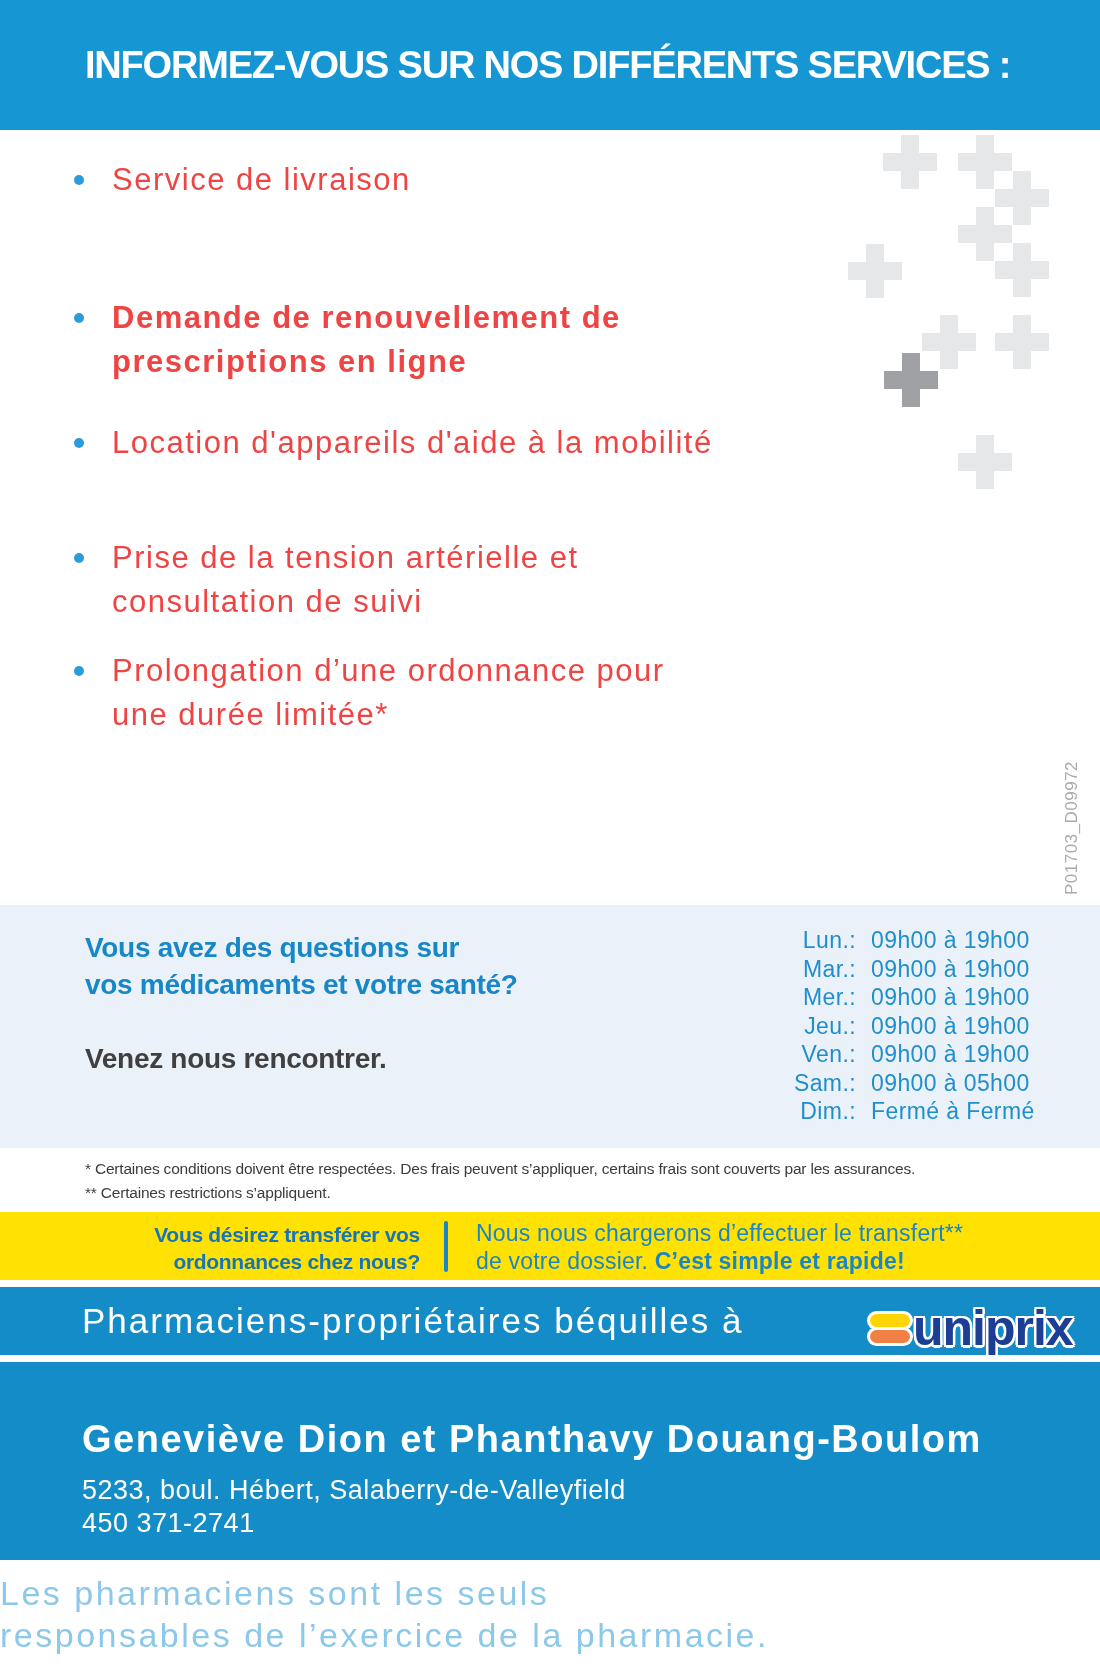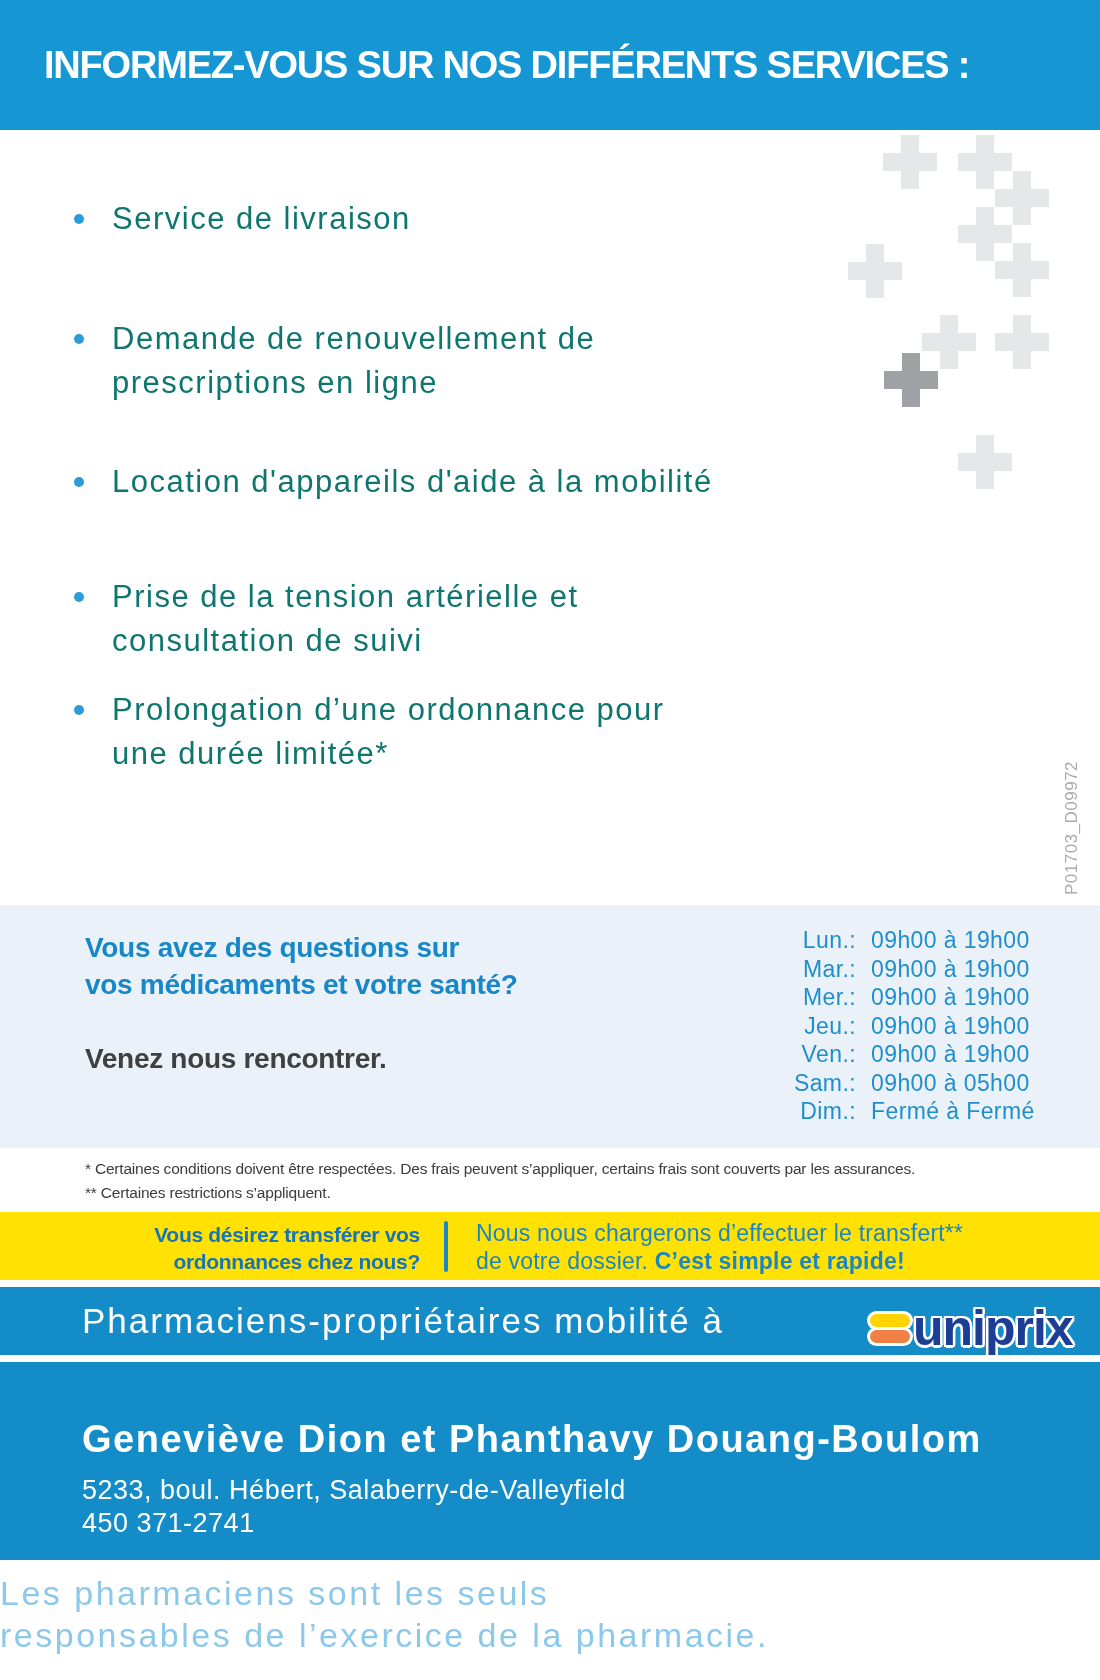--- a/index.html
+++ b/index.html
@@ -1,25 +1,25 @@
 <!DOCTYPE html>
 <html><head>
 <meta charset="utf-8">
 <style>
   * { margin:0; padding:0; box-sizing:border-box; }
   html,body { background:#ffffff; }
   body { font-family:"Liberation Sans","DejaVu Sans",sans-serif; }
   .page{ position:relative; width:1100px; height:1680px; margin:0 auto; background:#ffffff; overflow:hidden; }
 
   
-  .band-top{ position:absolute; left:0; top:0; width:100%; height:130px; background:#1697D4; display:flex; align-items:center; padding-left:44px; }
+  .band-top{ position:absolute; left:0; top:0; width:100%; height:130px; background:#1697D4; display:flex; align-items:center; padding-left:85px; }
   .band-top h1{ color:#ffffff; font-size:38px; font-weight:bold; letter-spacing:-1.2px; }
 
   
-  .svc{ position:absolute; left:72px; display:flex; color:#0f766e; font-size:31px; letter-spacing:1.5px; line-height:44px;margin-top:39px; }
+  .svc{ position:absolute; left:72px; display:flex; color:#ef4444; font-size:31px; letter-spacing:1.5px; line-height:44px; }
   .svc .dot{ width:40px; position:relative; flex:0 0 40px; }
   .svc .dot::before{ content:""; position:absolute; left:2px; top:17px; width:10px; height:10px; border-radius:50%; background:#2C9CD8; }
 
   
   .plus{ position:absolute; width:54px; height:54px; --c:#E5E7E9; }
   .plus::before{ content:""; position:absolute; left:0; top:18px; width:54px; height:18px; background:var(--c); }
   .plus::after{ content:""; position:absolute; left:18px; top:0; width:18px; height:54px; background:var(--c); }
   .plus.dark{ --c:#9FA1A4; }
 
   
@@ -72,21 +72,21 @@
 <div class="page">
 
   <header class="band-top">
     <h1>INFORMEZ-VOUS SUR NOS DIFFÉRENTS SERVICES :</h1>
   </header>
 
   <div class="svc" style="top:158px;">
     <span class="dot"></span>
     <span class="lines"><span>Service de livraison</span></span>
   </div>
-  <div class="svc" style="top:278px;">
+  <div class="svc" style="top:296px;font-weight:bold;">
     <span class="dot"></span>
     <span class="lines">
       <span>Demande de renouvellement de</span><br>
       <span>prescriptions en ligne</span>
     </span>
   </div>
   <div class="svc" style="top:421px;">
     <span class="dot"></span>
     <span class="lines">
       <span>Location d'appareils d'aide à la mobilité</span><br>
@@ -170,21 +170,21 @@
       <span>ordonnances chez nous?</span>
     </div>
     <div class="t-divider"></div>
     <div class="t-right">
       <span>Nous nous chargerons d’effectuer le transfert**</span><br>
       <span>de votre dossier. </span><strong>C’est simple et rapide!</strong>
     </div>
   </section>
 
   <section class="band-affiliation">
-    <div class="aff-label">Pharmaciens-propriétaires mobilité à</div>
+    <div class="aff-label">Pharmaciens-propriétaires béquilles à</div>
     <div class="uniprix">
       <div class="logo-bars">
         <div class="bar bar-yellow"></div>
         <div class="bar bar-orange"></div>
       </div>
       <div class="logo-text">uniprix</div>
     </div>
   </section>
 
   <section class="band-owner">

